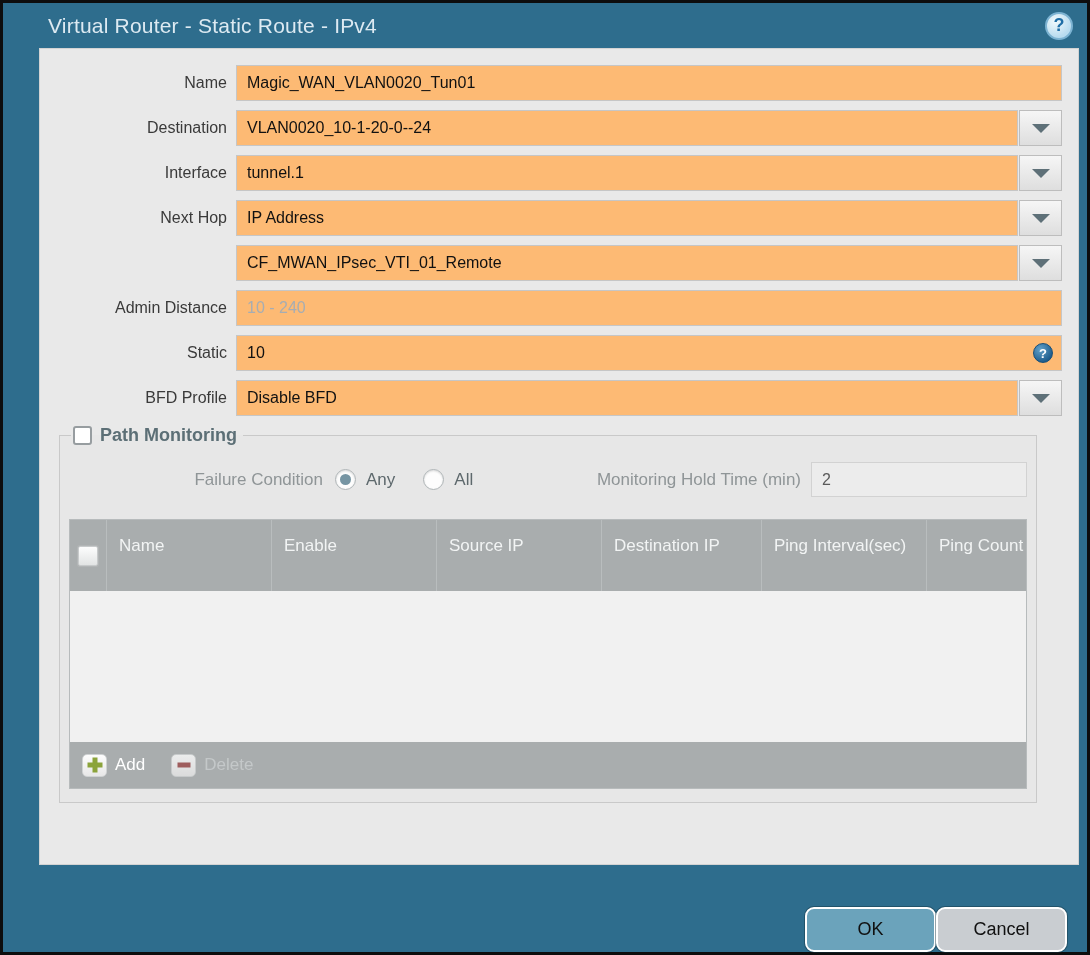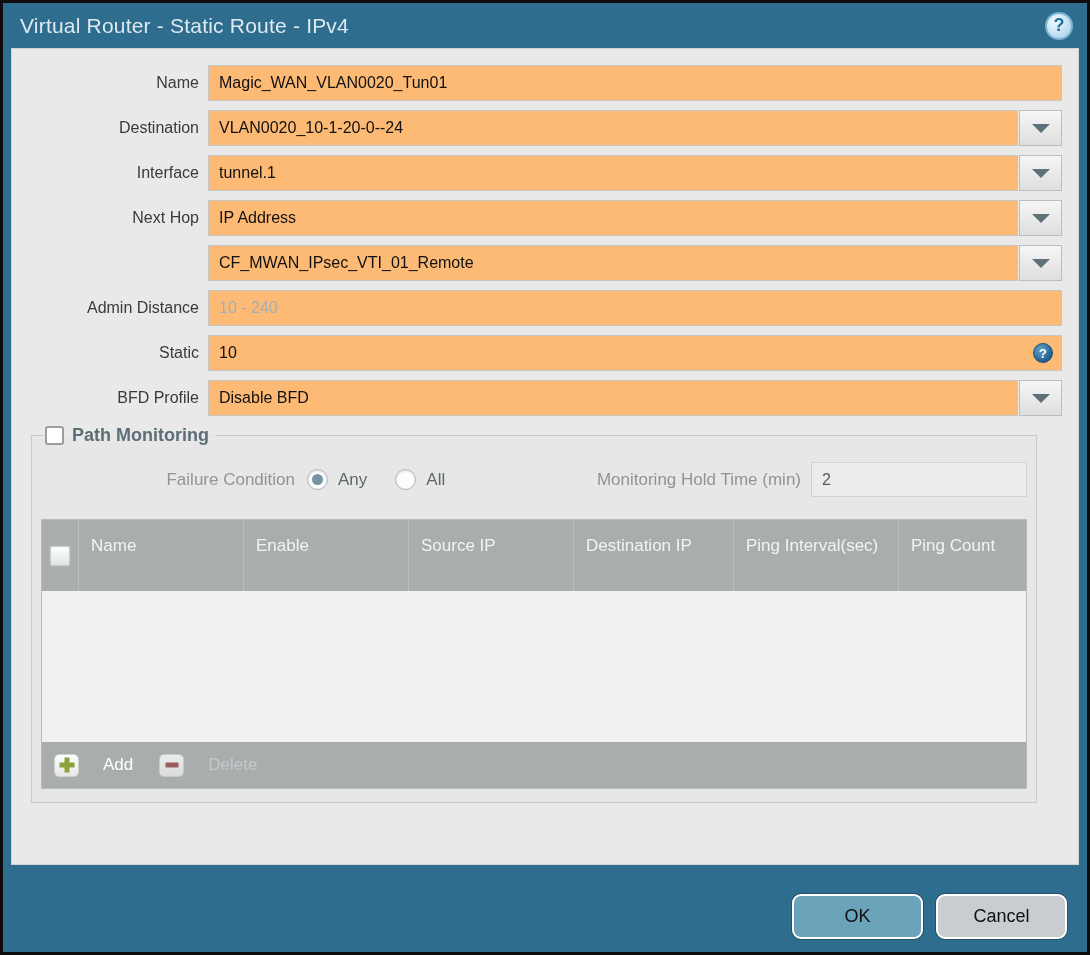--- a/index.html
+++ b/index.html
@@ -3,21 +3,21 @@
 <meta charset="utf-8">
 <style>
   * { box-sizing: border-box; margin: 0; padding: 0; }
   html, body { width: 1090px; height: 955px; }
   body { font-family: "Liberation Sans", sans-serif; background: #1a1a1a; }
 
   .window {
     width: 1090px; height: 955px;
     background: #2e6d8d;
     border: 3px solid #0d0d0d;
-    display: flex; flex-direction: column;
+    display: flex; flex-direction: column; padding-left: 28px;
   }
 
   
   .titlebar {
     height: 45px; flex: 0 0 45px;
     display: flex; align-items: center; justify-content: space-between;
     padding: 0 14px 0 17px;
   }
   .title { color: #ddeaf2; font-size: 21px; letter-spacing: 0.2px; }
   .help-icon {
@@ -138,21 +138,21 @@
     cursor: pointer;
   }
   .th-name, .th-enable, .th-source, .th-interval, .th-count { flex: 0 0 165px; }
   .th-dest { flex: 0 0 160px; }
   .th-count { flex: 1 1 auto; }
   .pm-table-body { height: 151px; background: #f1f1f1; }
   .pm-table-footer {
     height: 46px; background: #a9adae;
     display: flex; align-items: center; gap: 26px; padding: 0 12px;
   }
-  .tbl-btn { display: flex; align-items: center; gap: 24px; cursor: pointer; }
+  .tbl-btn { display: flex; align-items: center; gap: 8px; cursor: pointer; }
   .tbl-btn-icon {
     width: 25px; height: 23px; border-radius: 5px;
     background: linear-gradient(#fdfdfd, #e7e7e7);
     border: 1px solid #cfd2d3;
     position: relative;
   }
   .plus-icon::before, .plus-icon::after {
     content: ""; position: absolute; background: #8ba33b;
     left: 50%; top: 50%;
   }
@@ -161,22 +161,22 @@
   .minus-icon::before {
     content: ""; position: absolute; background: #9c4a4a;
     width: 13px; height: 5px; left: 50%; top: 50%; transform: translate(-50%, -50%);
   }
   .tbl-btn-label { font-size: 17px; color: #fff; }
   .tbl-btn.disabled .tbl-btn-label { color: #c4c8c9; }
   .tbl-btn.disabled .tbl-btn-icon { opacity: 0.8; }
 
   
   .dialog-footer {
-    flex: 1; display: flex; justify-content: flex-end; align-items: center;
-    gap: 13px; padding: 15px 20px 0 0;
+    flex: 1; display: flex; justify-content: flex-end; align-items: flex-end;
+    padding: 15px 20px 0 0;
   }
   .btn {
     min-width: 131px; height: 45px;
     border: 2px solid #ffffff; border-radius: 9px;
     font-family: "Liberation Sans", sans-serif;
     font-size: 18px; color: #101010;
     display: flex; align-items: center; justify-content: center;
     cursor: pointer;
     box-shadow: 0 0 0 1px rgba(20,50,65,0.45);
   }

